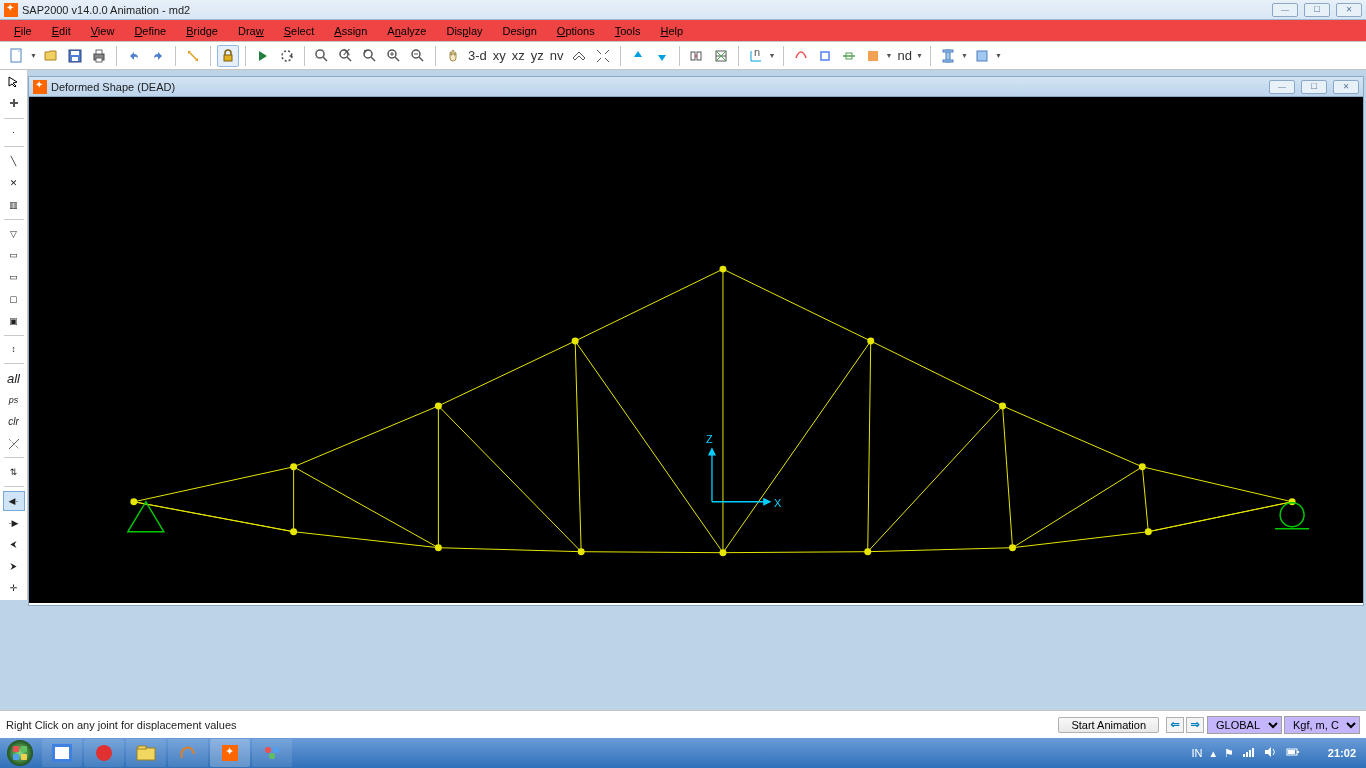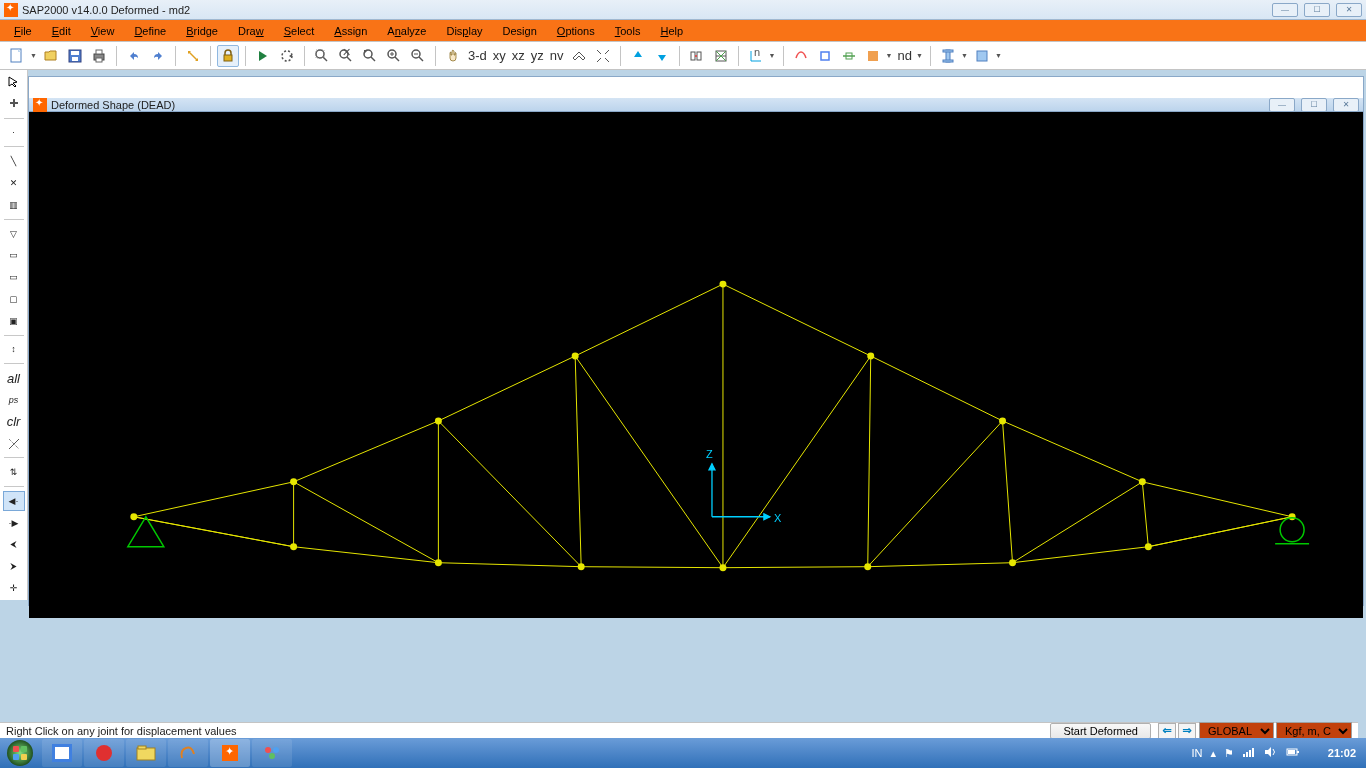--- a/index.html
+++ b/index.html
@@ -7,73 +7,73 @@
 
 
 .titlebar { background: linear-gradient(#e8f0f8, #d8e6f4); height: 20px; display: flex; align-items: center; padding: 0 4px; border-bottom: 1px solid #a0b8d0; }
 .titlebar-icon { width: 14px; height: 14px; background: #ff6600; margin-right: 4px; position: relative; }
 .titlebar-icon::after { content: "✦"; color: #fff; font-size: 10px; position: absolute; top: -1px; left: 2px; }
 .titlebar-title { flex: 1; color: #222; }
 .win-controls { display: flex; gap: 6px; }
 .win-btn { width: 26px; height: 14px; background: #e8f0f8; border: 1px solid #8aa8c8; border-radius: 2px; cursor: pointer; display: flex; align-items: center; justify-content: center; color: #5a7a9a; font-size: 8px; }
 
 
-.menubar { background: #f97316; height: 22px; display: flex; align-items: center; padding: 0 6px; border-bottom: 1px solid #c4c4c4; gap: 4px; }
+.menubar { background: #ef4444; height: 22px; display: flex; align-items: center; padding: 0 6px; border-bottom: 1px solid #c4c4c4; gap: 4px; }
 .menu-item { padding: 2px 8px; cursor: pointer; color: #000; }
 .menu-item .underline { text-decoration: underline; }
 
 
 .toolbar-row { background: #fff; height: 28px; display: flex; align-items: center; padding: 0 6px; border-bottom: 1px solid #c4c4c4; gap: 2px; }
 .tbtn { width: 22px; height: 22px; display: inline-flex; align-items: center; justify-content: center; cursor: pointer; border: 1px solid transparent; border-radius: 2px; }
 .tbtn svg { width: 16px; height: 16px; }
 .tbtn-lbl { font-size: 13px; color: #333; padding: 0 2px; }
 .tsep { width: 1px; height: 20px; background: #c4c4c4; margin: 0 4px; }
 .tdrop { width: 8px; font-size: 7px; color: #555; cursor: pointer; }
 .locked { background: #e6f0fa; border-color: #90b8e0; }
 
 
 .left-toolbar { position: absolute; left: 0; top: 70px; width: 28px; background: #fff; border-right: 1px solid #c8c8c8; display: flex; flex-direction: column; align-items: center; gap: 2px; padding: 2px 0; height: 530px; }
 .ltb { width: 22px; height: 20px; display: flex; align-items: center; justify-content: center; cursor: pointer; font-size: 9px; color: #222; }
 .lsep { width: 20px; height: 1px; background: #c8c8c8; margin: 2px 0; }
 .ltb.active { background: #d0e4f8; border: 1px solid #7aa8d8; }
 
 
 .viewport-frame { position: absolute; left: 28px; top: 76px; right: 2px; height: 530px; background: #fff; border: 1px solid #8aa8c8; }
-.viewport-title { background: linear-gradient(#d4e4f4, #bcd4ec); height: 14px; display: flex; align-items: center; padding: 0 4px; border-bottom: 1px solid #8aa8c8; margin-top: 21px; }
+.viewport-title { background: linear-gradient(#d4e4f4, #bcd4ec); height: 20px; display: flex; align-items: center; padding: 0 4px; border-bottom: 1px solid #8aa8c8; }
 .viewport-title-icon { width: 14px; height: 14px; background: #ff6600; margin-right: 4px; position: relative; }
 .viewport-title-icon::after { content: "✦"; color: #fff; font-size: 10px; position: absolute; top: -1px; left: 2px; }
 .viewport-title-text { flex: 1; color: #222; }
 .viewport-canvas { width: 100%; height: 506px; background: #000; position: relative; }
 
 
-.statusbar { position: absolute; left: 0; right: 8px; bottom: 30px; height: 16px; background: #fff; border-top: 1px solid #c4c4c4; display: flex; align-items: center; padding: 0 6px; font-size: 11px; }
+.statusbar { position: absolute; left: 0; right: 0; bottom: 30px; height: 28px; background: #fff; border-top: 1px solid #c4c4c4; display: flex; align-items: center; padding: 0 6px; font-size: 11px; }
 .status-left { flex: 1; color: #222; }
 .status-btn { background: linear-gradient(#f8f8f8, #e8e8e8); border: 1px solid #b0b0b0; padding: 1px 12px; margin: 0 6px; cursor: pointer; border-radius: 2px; }
 .status-arrow { width: 18px; height: 16px; border: 1px solid #b0b0b0; display: flex; align-items: center; justify-content: center; background: #f4f4f4; cursor: pointer; margin: 0 1px; color: #0080c0; font-weight: bold; }
-.status-select { border: 1px solid #a0a0a0; padding: 0 4px; height: 18px; background: #c2410c; font-size: 11px; margin-left: 2px; }
+.status-select { border: 1px solid #a0a0a0; padding: 0 4px; height: 18px; background: #c4b5fd; font-size: 11px; margin-left: 2px; }
 
 
 .taskbar { position: absolute; left: 0; right: 0; bottom: 0; height: 30px; background: linear-gradient(#6a9cd8, #3070b8); display: flex; align-items: center; padding: 0; }
 .start-orb { width: 40px; height: 30px; display: flex; align-items: center; justify-content: center; cursor: pointer; }
 .start-orb svg { width: 28px; height: 28px; }
 .task-item { width: 40px; height: 28px; display: flex; align-items: center; justify-content: center; margin-left: 2px; cursor: pointer; background: rgba(255,255,255,0.1); border-radius: 2px; }
 .task-item.active { background: rgba(255,255,255,0.25); }
 .tray { margin-left: auto; display: flex; align-items: center; gap: 4px; padding-right: 8px; color: #fff; font-size: 11px; }
 .tray-item { padding: 0 2px; cursor: pointer; }
 .tray-icon { width: 14px; height: 14px; display: inline-block; }
 
 
 .truss-svg { width: 100%; height: 100%; }
 </style>
 </head>
 <body>
 
 <div class="titlebar">
   <div class="titlebar-icon"></div>
-  <div class="titlebar-title">SAP2000 v14.0.0 Deformed  - md2</div>
+  <div class="titlebar-title">SAP2000 v14.0.0 Animation  - md2</div>
   <div class="win-controls">
     <div class="win-btn">—</div>
     <div class="win-btn">☐</div>
     <div class="win-btn">✕</div>
   </div>
 </div>
 
 <div class="menubar">
   <div class="menu-item"><span class="underline">F</span><span>ile</span></div>
   <div class="menu-item"><span class="underline">E</span>dit</div>
@@ -314,21 +314,21 @@
   <div class="ltb">▽</div>
   <div class="ltb">▭</div>
   <div class="ltb">▭</div>
   <div class="ltb">▢</div>
   <div class="ltb">▣</div>
   <div class="lsep"></div>
   <div class="ltb">↕</div>
   <div class="lsep"></div>
   <div class="ltb" style="font-style:italic;font-size:13px;">all</div>
   <div class="ltb" style="font-style:italic;font-size:9px;">ps</div>
-  <div class="ltb" style="font-style:italic;font-size:13px;text-align:center;">clr</div>
+  <div class="ltb" style="font-style:italic;font-size:10px;text-align:center;">clr</div>
   <div class="ltb">
       <svg width="14" height="14">
         <line x1="2" y1="12" x2="12" y2="2" stroke="#555"></line>
         <line x1="2" y1="2" x2="12" y2="12" stroke="#555" stroke-dasharray="1"></line>
       </svg>
     </div>
   <div class="lsep"></div>
   <div class="ltb">⇅</div>
   <div class="lsep"></div>
   <div class="ltb active">◀·</div>
@@ -407,21 +407,21 @@
         <polygon points="742,405 736,402 736,408" fill="#00d0ff"></polygon>
       </g>
       <text x="678" y="346" fill="#00d0ff" font-size="14">Z</text>
       <text x="746" y="410" fill="#00d0ff" font-size="14">X</text>
     </svg>
   </div>
 </div>
 
 <div class="statusbar">
   <div class="status-left">Right Click on any joint for displacement values</div>
-  <div class="status-btn">Start Deformed</div>
+  <div class="status-btn">Start Animation</div>
   <div class="status-arrow">⇐</div>
   <div class="status-arrow">⇒</div>
   <select class="status-select"><option>GLOBAL</option></select>
   <select class="status-select"><option>Kgf, m, C</option></select>
 </div>
 
 <div class="taskbar">
   <div class="start-orb">
     <svg viewBox="0 0 28 28">
         <circle cx="14" cy="14" r="13" fill="url(#g1)"></circle>

